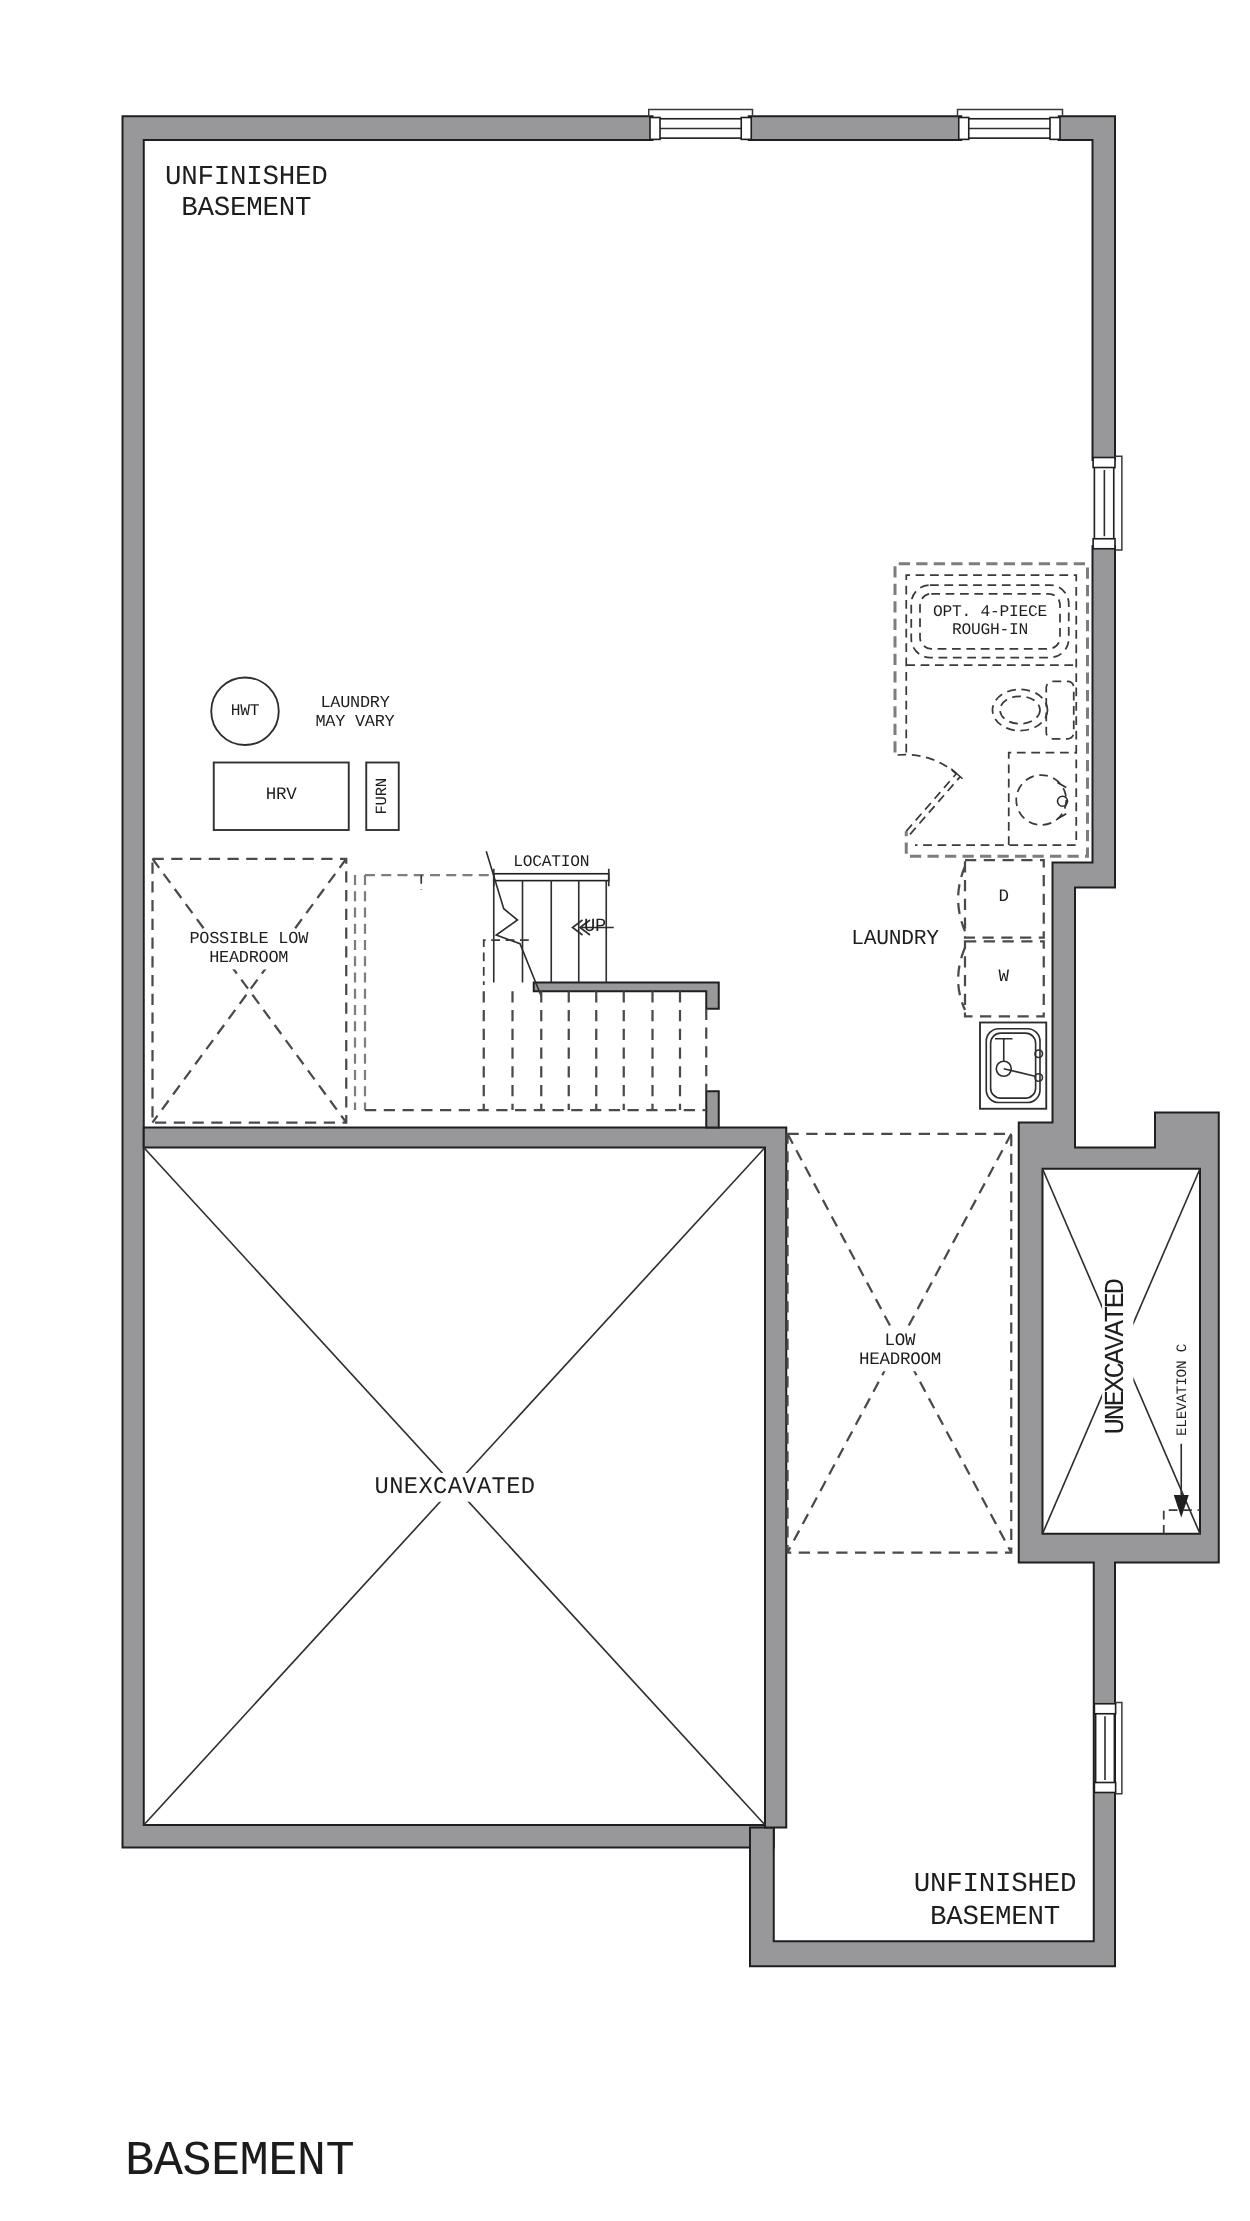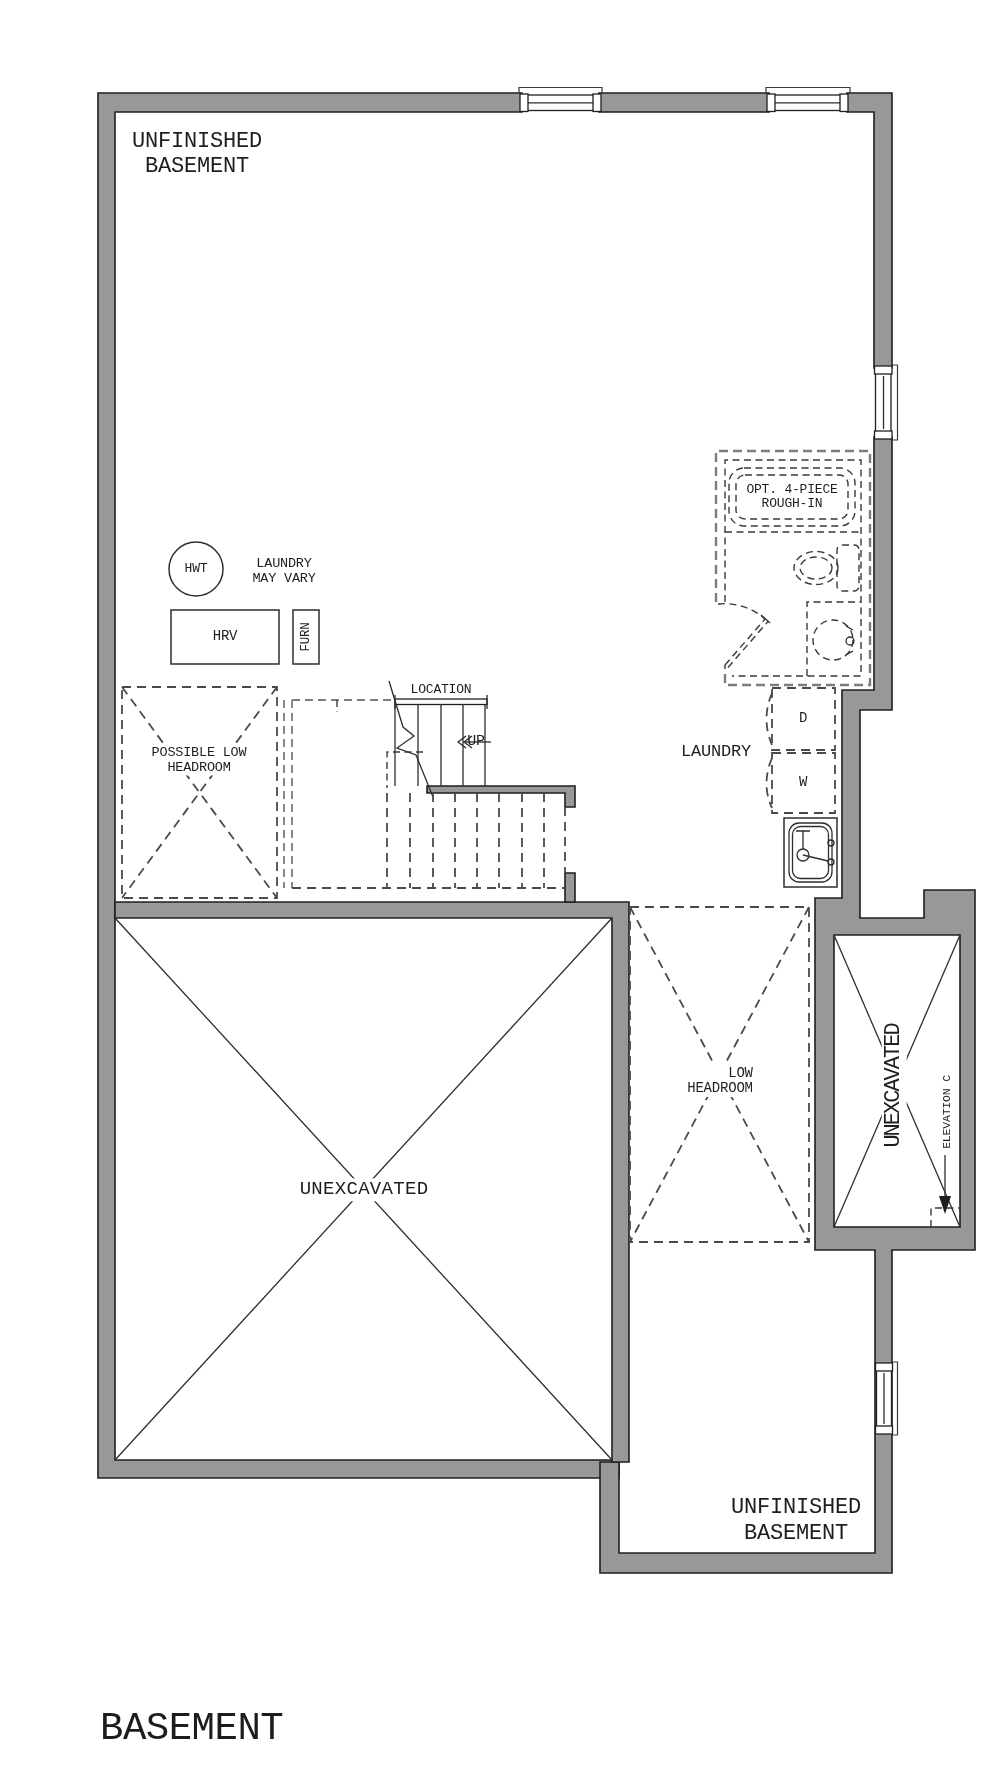--- a/index.html
+++ b/index.html
@@ -202,21 +202,21 @@
 
   <div class="lbl" style="left:760px;top:497px;font-size:13px;line-height:14px;">OPT. 4-PIECE
 ROUGH-IN</div>
 
   <div class="lbl" style="left:684px;top:752px;font-size:17px;">LAUNDRY</div>
   <div class="lbl" style="left:771px;top:719px;font-size:14px;">D</div>
   <div class="lbl" style="left:771px;top:783px;font-size:14px;">W</div>
 
   <div class="lbl bgw" style="left:332px;top:1190px;font-size:19px;letter-spacing:0.3px;">UNEXCAVATED</div>
 
-  <div class="lbl bgw" style="left:688px;top:1081px;font-size:14px;line-height:15px;text-align:right;">LOW
+  <div class="lbl bgw" style="left:688px;top:1081px;font-size:14px;line-height:15px;">LOW
 HEADROOM</div>
 
   <div class="lbl rot bgw" style="left:862px;top:1086px;font-size:22px;letter-spacing:-2px;padding:0 4px;">UNEXCAVATED</div>
   <div class="lbl rot" style="left:915px;top:1112px;font-size:11.5px;background:#fff;">ELEVATION C</div>
 
   <div class="lbl" style="left:764px;top:1521px;font-size:22px;line-height:26px;">UNFINISHED
 BASEMENT</div>
 
   <div class="title">
     <div>BASEMENT</div>

